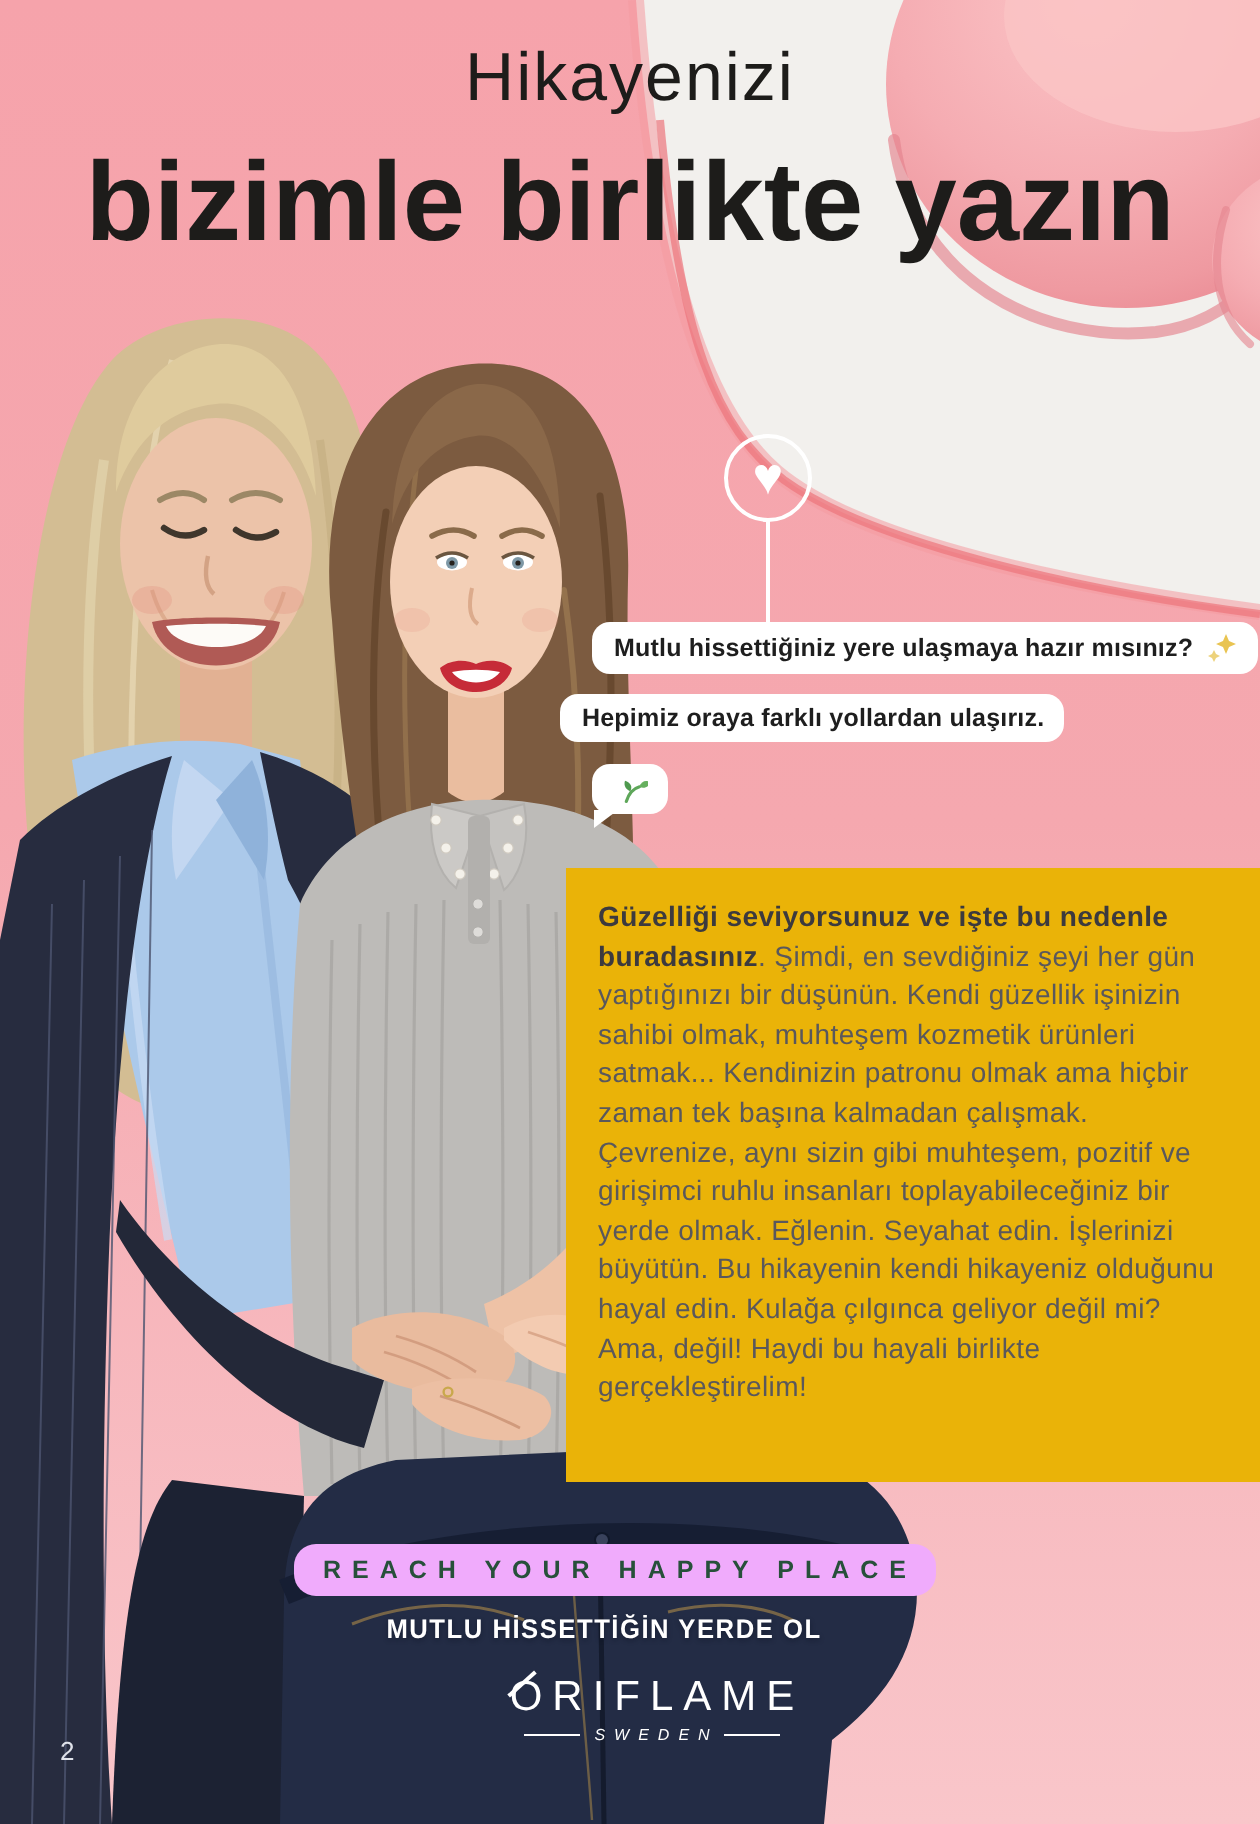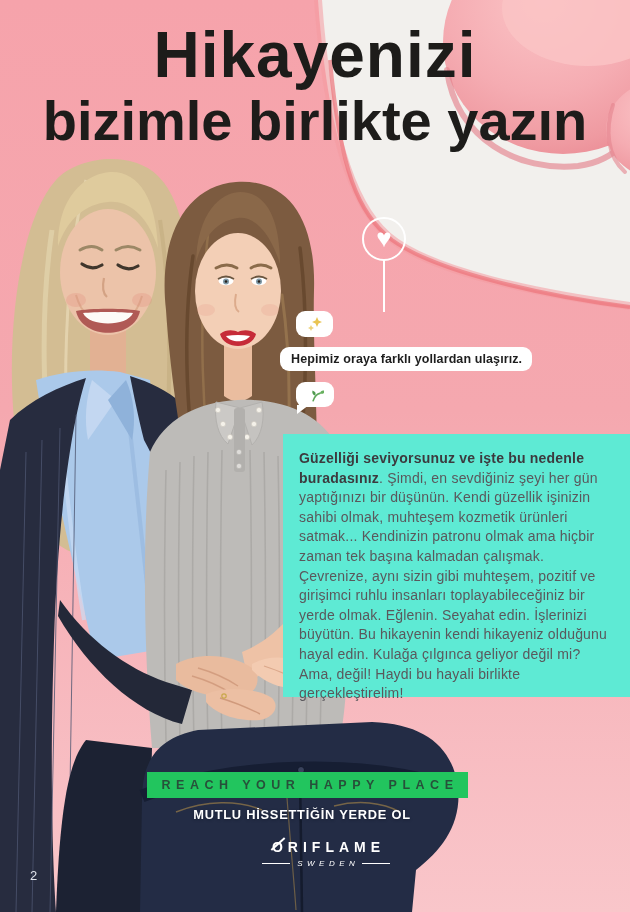--- a/index.html
+++ b/index.html
@@ -1,53 +1,53 @@
 <!DOCTYPE html>
 <html><head>
 <meta charset="utf-8">
 <style>
   html,body{margin:0;padding:0;background:#555;}
   .page{position:relative;width:630px;height:912px;overflow:hidden;
     background:#f7a7ae;font-family:"Liberation Sans",sans-serif;margin:0 auto;}
   .scene{position:absolute;inset:0;z-index:1;}
 
   .title{position:absolute;top:22px;left:0;width:100%;text-align:center;color:#1d1c1a;z-index:5;}
-  .title .l1{font-size:64px;font-weight:700;letter-spacing:1px;line-height:1.05;}
-  .title .l2{font-size:56px;font-weight:700;letter-spacing:0;line-height:1;margin-top:4px;}
+  .title .l1{font-size:34px;font-weight:400;letter-spacing:1px;line-height:1.05;}
+  .title .l2{font-size:56px;font-weight:700;letter-spacing:0;line-height:1;margin-top:15px;}
 
   .pin-circle{position:absolute;left:362px;top:217px;width:44px;height:44px;border:2px solid #fff;
     border-radius:50%;display:flex;align-items:center;justify-content:center;z-index:4;box-sizing:border-box;}
   .pin-heart{color:#fff;font-size:26px;line-height:1;margin-top:-3px;}
   .pin-line{position:absolute;left:383px;top:260px;width:2px;height:52px;background:#fff;z-index:4;}
 
   .bubble{position:absolute;background:#fff;border-radius:9px;padding:5px 10px 5px 11px;font-size:12.5px;
     font-weight:600;color:#1e1e1e;letter-spacing:0.1px;display:flex;align-items:center;gap:6px;
     z-index:6;white-space:nowrap;}
   .b1{left:296px;top:311px;}
   .b2{left:280px;top:347px;}
   .b3{left:296px;top:382px;}
   .b3 .tail{position:absolute;left:1px;bottom:-7px;width:0;height:0;
     border-top:9px solid #fff;border-right:12px solid transparent;}
   .bubble svg{flex:0 0 auto;}
 
-  .panel{position:absolute;left:283px;top:434px;width:347px;height:263px;background:#5eead4;z-index:6;
+  .panel{position:absolute;left:283px;top:434px;width:347px;height:307px;background:#eab308;z-index:6;
     padding:15px 14px 0 16px;box-sizing:border-box;color:#5a585c;font-size:14px;line-height:19.6px;
     letter-spacing:0.2px;}
   .panel b{color:#3c3a3e;font-weight:700;}
 
-  .banner{position:absolute;left:147px;top:772px;width:321px;height:26px;background:#22c55e;
+  .banner{position:absolute;left:147px;top:772px;width:321px;height:26px;background:#f0abfc;
     color:#27503a;display:flex;align-items:center;justify-content:center;font-size:12.5px;font-weight:700;
-    letter-spacing:5.5px;padding-left:5px;box-sizing:border-box;z-index:6;white-space:nowrap;}
+    letter-spacing:5.5px;padding-left:5px;box-sizing:border-box;z-index:6;white-space:nowrap;border-radius:11px;}
 
   .tagline{position:absolute;left:0;top:807px;width:604px;text-align:center;color:#fff;font-size:13.5px;
     font-weight:700;letter-spacing:0.8px;z-index:6;transform:scaleX(0.95);
     text-shadow:0 1px 3px rgba(10,15,30,.4);}
 
   .logo{position:absolute;left:241px;top:838px;width:170px;text-align:center;color:#fff;z-index:6;}
-  .logo-name{position:relative;display:inline-block;font-size:14px;font-weight:700;
+  .logo-name{position:relative;display:inline-block;font-size:21px;font-weight:400;
     letter-spacing:5px;margin-right:-5px;line-height:1;text-align:center;}
   .o-slash{position:absolute;left:-3px;top:3px;width:18px;height:2px;background:#fff;
     transform:rotate(-42deg);}
   .logo-sub{display:flex;align-items:center;justify-content:center;gap:7px;margin-top:3px;font-style:italic;}
   .logo-sub .line{width:28px;height:1px;background:#fff;}
   .logo-sub .txt{font-size:8px;letter-spacing:4.5px;margin-right:-4.5px;}
 
   .pagenum{position:absolute;left:30px;top:868px;color:#dfe2ea;font-size:13px;z-index:6;}
 </style>
 </head>
@@ -191,20 +191,21 @@
     <div class="l1">Hikayenizi</div>
     <div class="l2">bizimle birlikte yazın</div>
   </div>
 
   <div class="pin-circle">
     <span class="pin-heart">♥</span>
   </div>
   <div class="pin-line"></div>
 
   <div class="bubble b1">
+    <span>Mutlu hissettiğiniz yere ulaşmaya hazır mısınız?</span>
     <svg width="16" height="16" viewBox="0 0 16 16">
       <path d="M10,1 L11.5,4.5 L15,6 L11.5,7.5 L10,11 L8.5,7.5 L5,6 L8.5,4.5 Z" fill="#e9c452"></path>
       <path d="M4,9 L5,11 L7,12 L5,13 L4,15 L3,13 L1,12 L3,11 Z" fill="#edd27a"></path>
     </svg>
   </div>
   <div class="bubble b2">
     <span>Hepimiz oraya farklı yollardan ulaşırız.</span>
   </div>
   <div class="bubble b3">
     <svg width="17" height="15" viewBox="0 0 17 15">

